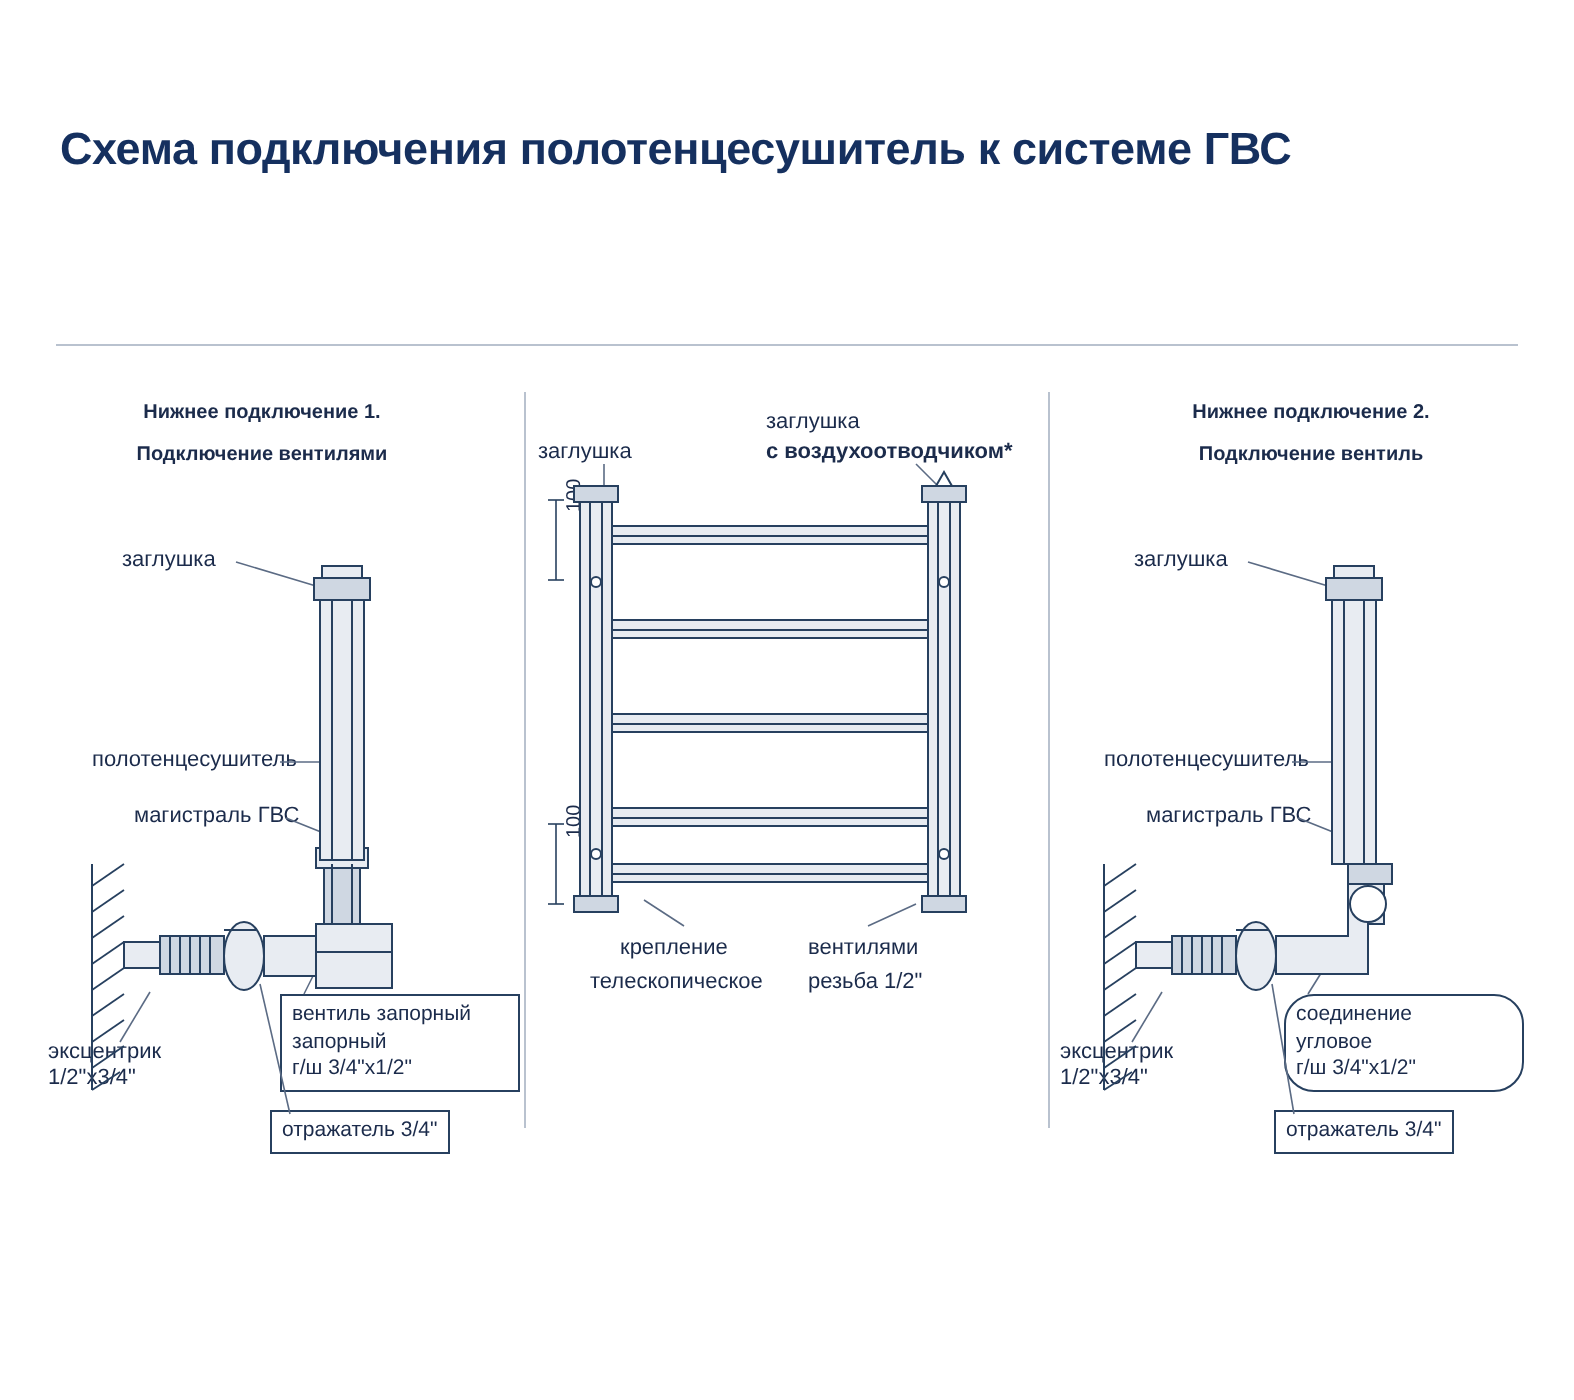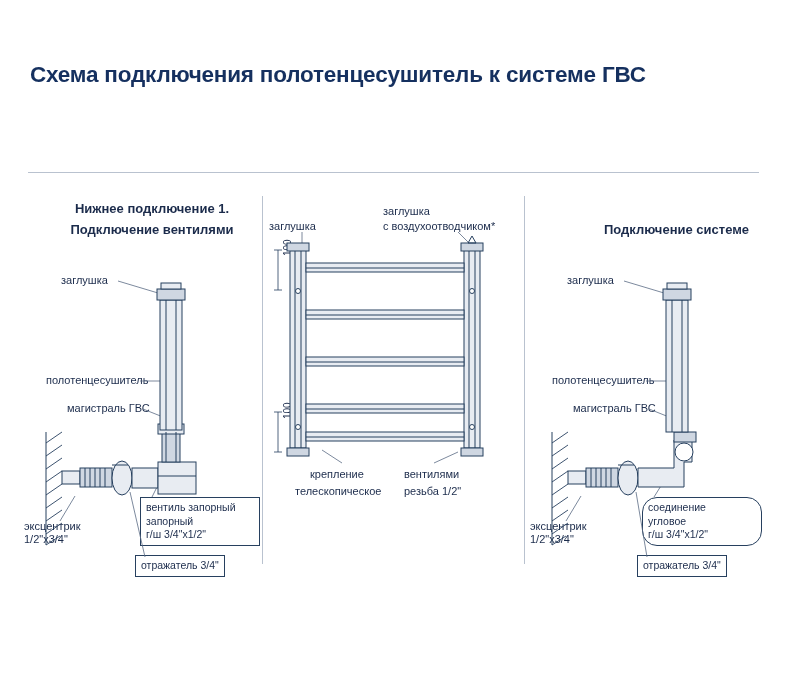--- a/index.html
+++ b/index.html
@@ -55,24 +55,23 @@
     height: 700px;
   }
   .panel-left { left: 0; width: 262px; }
   .panel-mid { left: 262px; width: 262px; }
   .panel-right { left: 524px; width: 263px; }
 
   .hdr {
     position: absolute;
     width: 100%;
     text-align: center;
-    font-size: 13px;
+    font-size: 10px;
     font-weight: bold;
     color: #1b2b4b;
-    margin-left: 21px;
   }
   .hdr1 { top: 201px; }
   .hdr2 { top: 222px; }
 
   .lbl {
     position: absolute;
     font-size: 11px;
     color: #1b2b4b;
     line-height: 14px;
     white-space: nowrap;
@@ -176,21 +175,21 @@
       <line class="ln" x1="176" y1="300" x2="176" y2="430"></line>
 
       <rect class="fill-md" x="157" y="289" width="28" height="11"></rect>
       <rect class="fill-lt" x="161" y="283" width="20" height="6"></rect>
     </svg>
   </div>
 
   <div class="panel panel-mid">
     <div class="lbl" style="left:7px; top:219px;">заглушка</div>
     <div class="lbl" style="left:121px; top:204px;">заглушка</div>
-    <div class="lbl" style="left:121px; top:219px;">с воздухоотводчиком*</div>
+    <div class="lbl" style="left:121px; top:219px;font-weight:bold;">с воздухоотводчиком*</div>
 
     <div class="lbl" style="left:48px; top:467px;">крепление</div>
     <div class="lbl" style="left:33px; top:484px;">телескопическое</div>
     <div class="lbl" style="left:142px; top:467px;">вентилями</div>
     <div class="lbl" style="left:142px; top:484px;">резьба 1/2"</div>
 
     <div class="lbl" style="left:19px; top:256px; transform:rotate(-90deg); transform-origin:left top; font-size:10px;">100</div>
     <div class="lbl" style="left:19px; top:419px; transform:rotate(-90deg); transform-origin:left top; font-size:10px;">100</div>
 
     <svg width="262" height="700">
@@ -243,21 +242,22 @@
       <line class="dim" x1="16" y1="412" x2="16" y2="452"></line>
       <line class="dim" x1="12" y1="412" x2="20" y2="412"></line>
       <line class="dim" x1="12" y1="452" x2="20" y2="452"></line>
 
       <line class="ln-thin" x1="80" y1="463" x2="60" y2="450"></line>
       <line class="ln-thin" x1="172" y1="463" x2="196" y2="452"></line>
     </svg>
   </div>
 
   <div class="panel panel-right">
-    <div class="hdr hdr2">Подключение системе</div>
+    <div class="hdr hdr1">Нижнее подключение 2.</div>
+    <div class="hdr hdr2">Подключение вентиль</div>
 
     <div class="lbl" style="left:43px; top:273px;">заглушка</div>
     <div class="lbl" style="left:28px; top:373px;">полотенцесушитель</div>
     <div class="lbl" style="left:49px; top:401px;">магистраль ГВС</div>
     <div class="lbl" style="left:6px; top:519px;">эксцентрик</div>
     <div class="lbl" style="left:6px; top:532px;">1/2"х3/4"</div>
 
     <div class="boxlbl" style="left:118px; top:497px; width:108px;border-radius:15px;">
       <div>соединение</div>
       <div>угловое</div>

